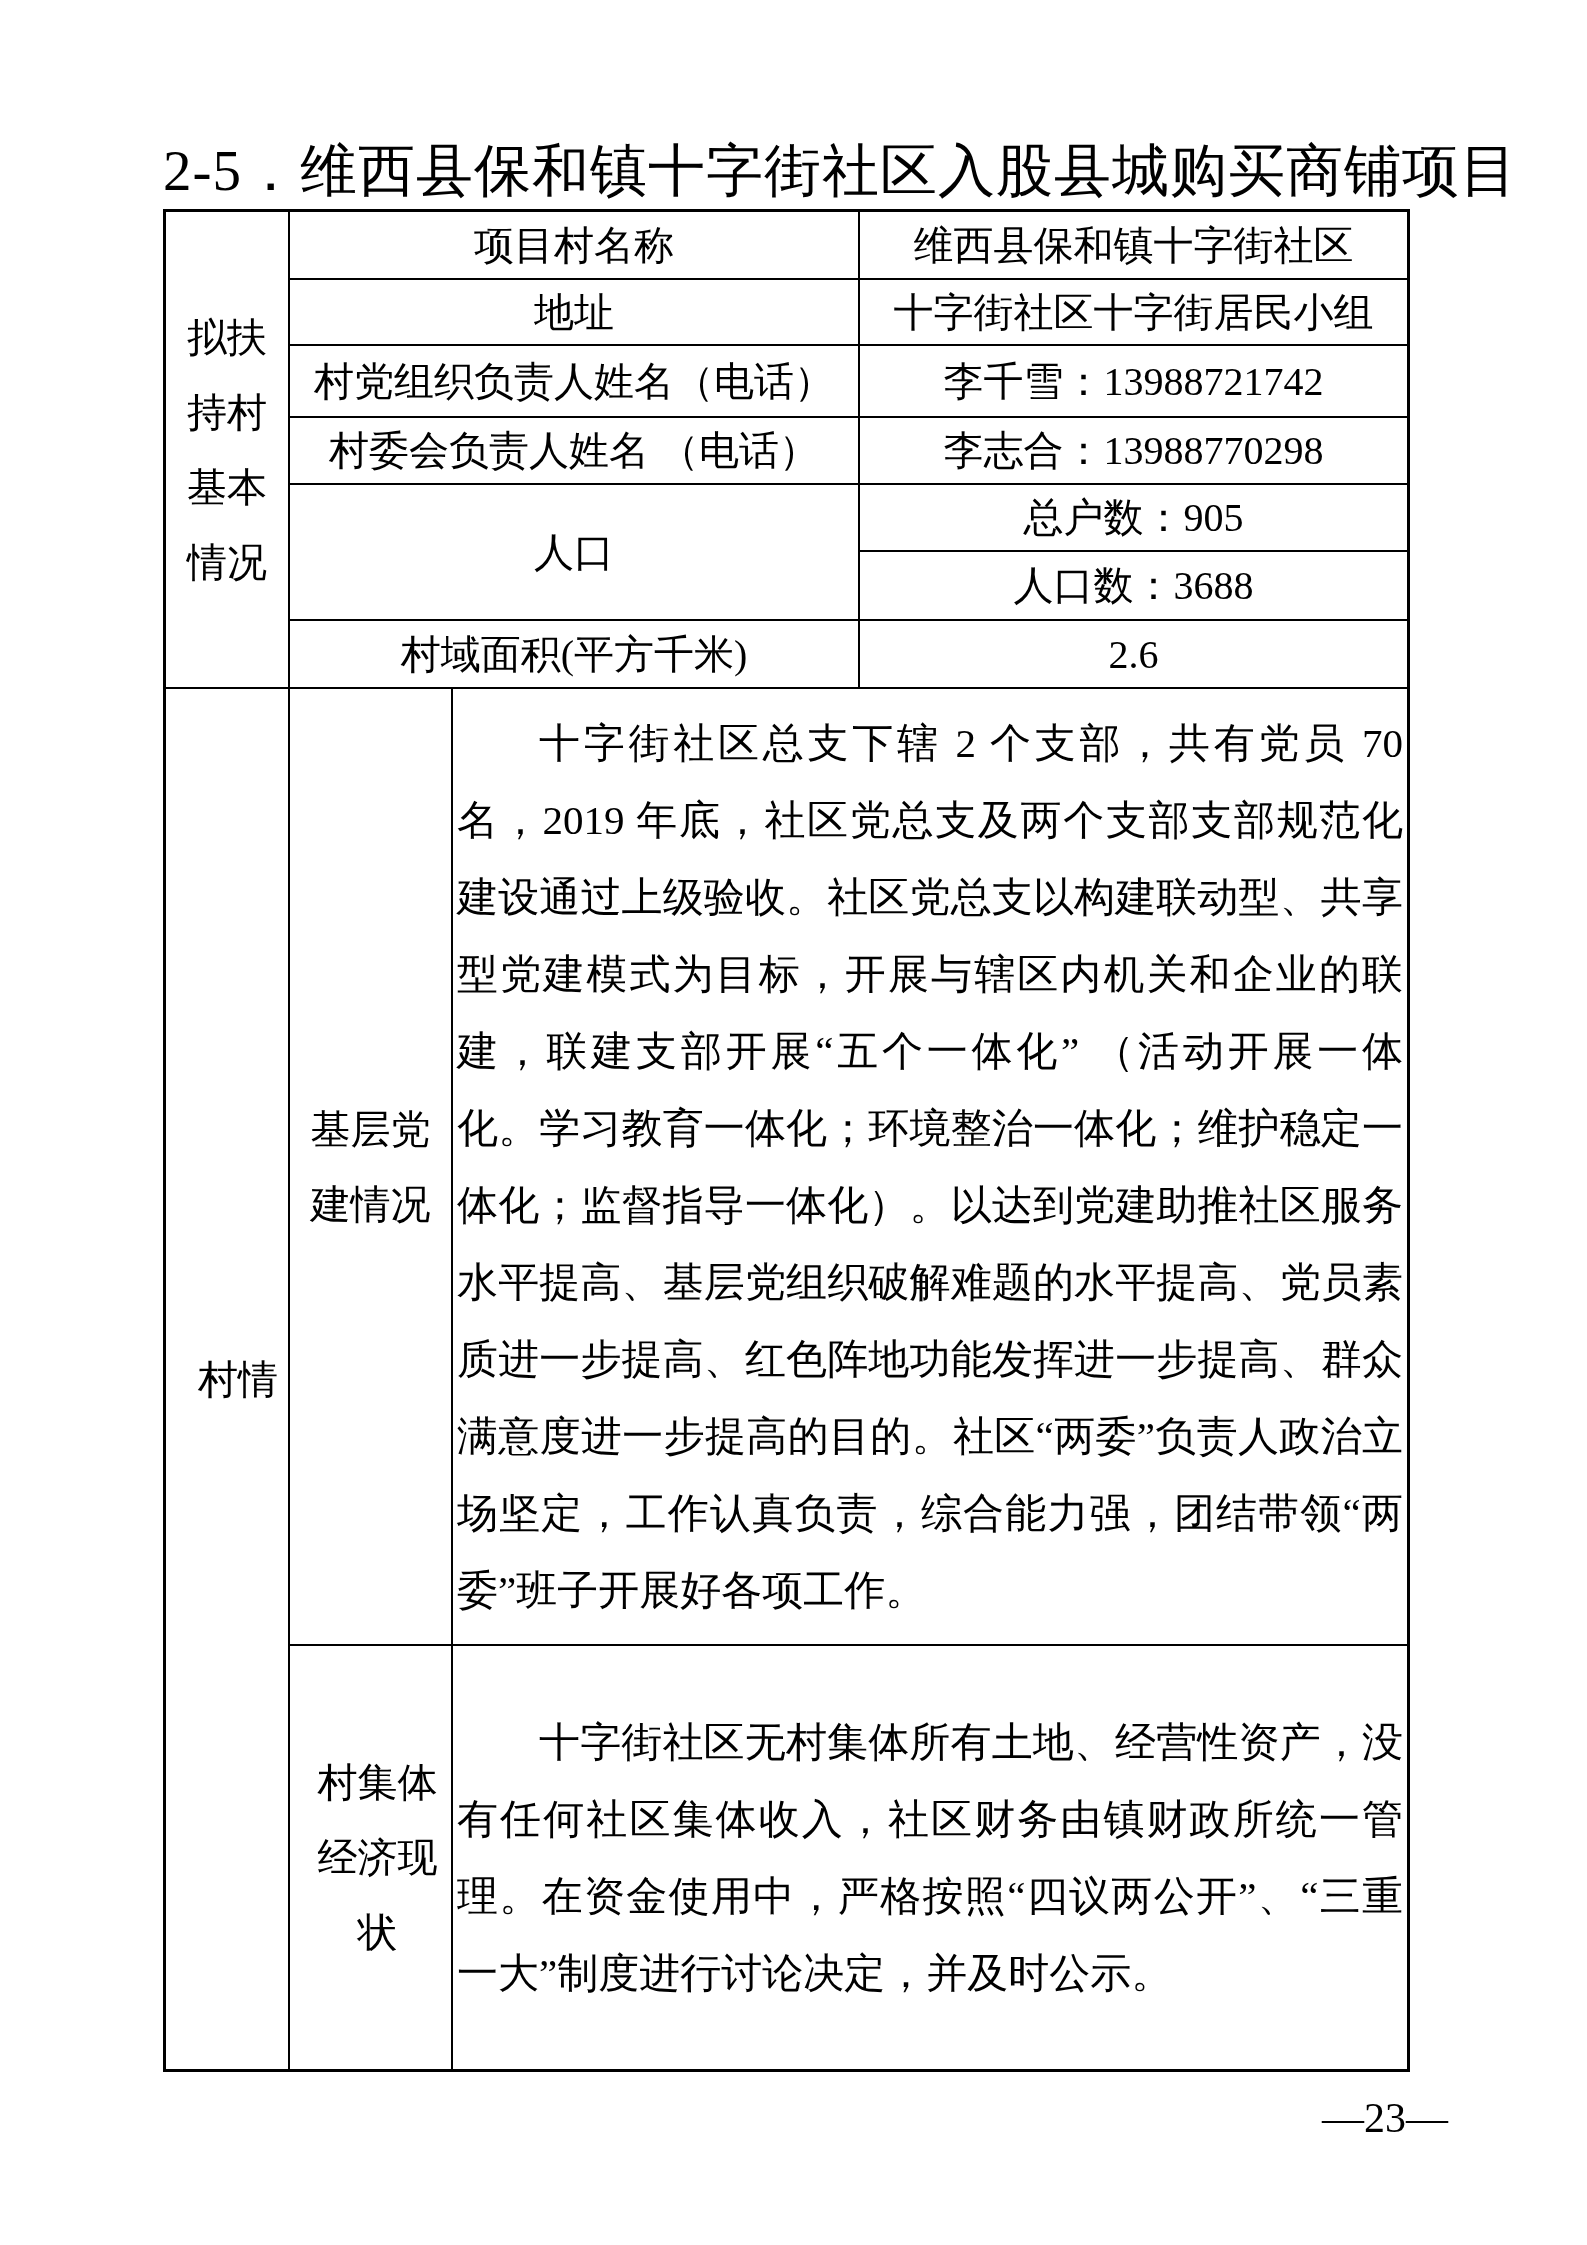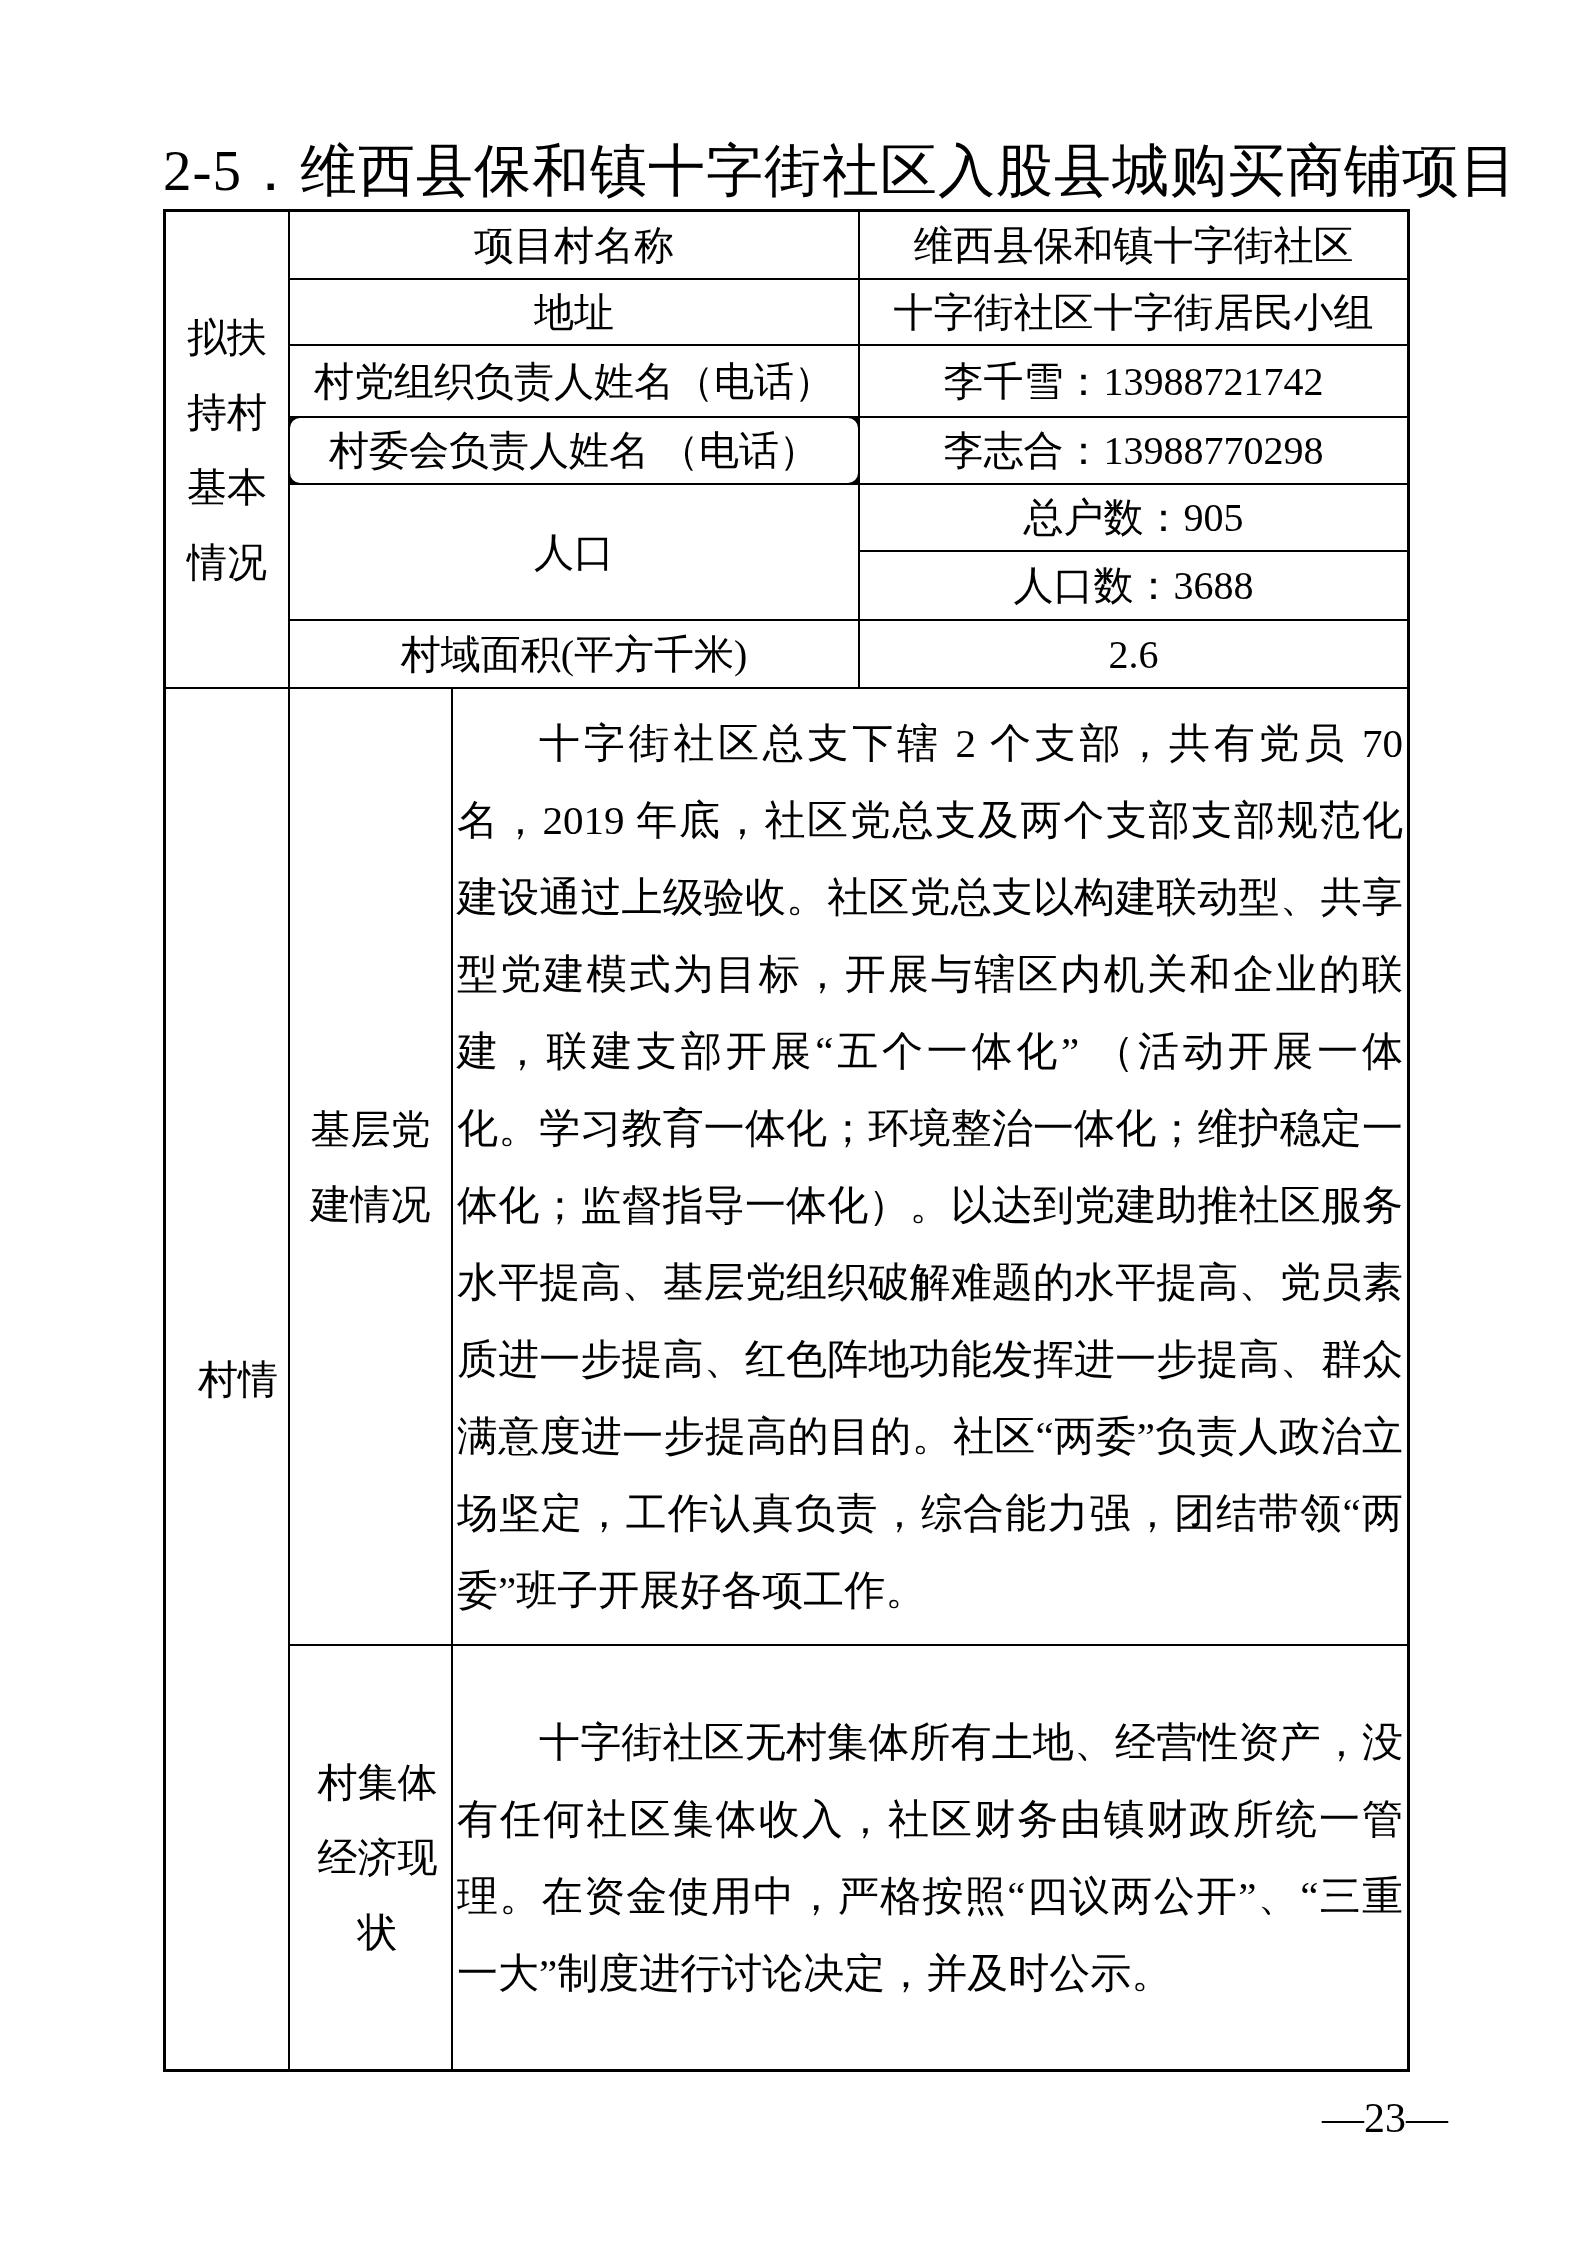--- a/index.html
+++ b/index.html
@@ -30,21 +30,21 @@
     display:flex; align-items:center; justify-content:center;
     font-size:40px; text-align:center;
     overflow:hidden;
   }
   .vhdr { flex-direction:column; }
   .vhdr span { display:block; line-height:75px; }
   .rh1 { grid-column:1; grid-row:1/8; }
   .r1l { grid-column:2/4; grid-row:1; }  .r1v { grid-column:4; grid-row:1; }
   .r2l { grid-column:2/4; grid-row:2; }  .r2v { grid-column:4; grid-row:2; }
   .r3l { grid-column:2/4; grid-row:3; }  .r3v { grid-column:4; grid-row:3; }
-  .r4l { grid-column:2/4; grid-row:4;border-radius:10px; }  .r4v { grid-column:4; grid-row:4; }
+  .r4l { grid-column:2/4; grid-row:4; }  .r4v { grid-column:4; grid-row:4; }
   .popl { grid-column:2/4; grid-row:5/7; }
   .r5v { grid-column:4; grid-row:5; }
   .r6v { grid-column:4; grid-row:6; }
   .r7l { grid-column:2/4; grid-row:7; }  .r7v { grid-column:4; grid-row:7; }
   .rh2 { grid-column:1; grid-row:8/10;padding-left:22px; }
   .b1l { grid-column:2; grid-row:8; }
   .b1t { grid-column:3/5; grid-row:8; }
   .b2l { grid-column:2; grid-row:9;padding-left:14px; }
   .b2t { grid-column:3/5; grid-row:9; }
   .para-cell {

